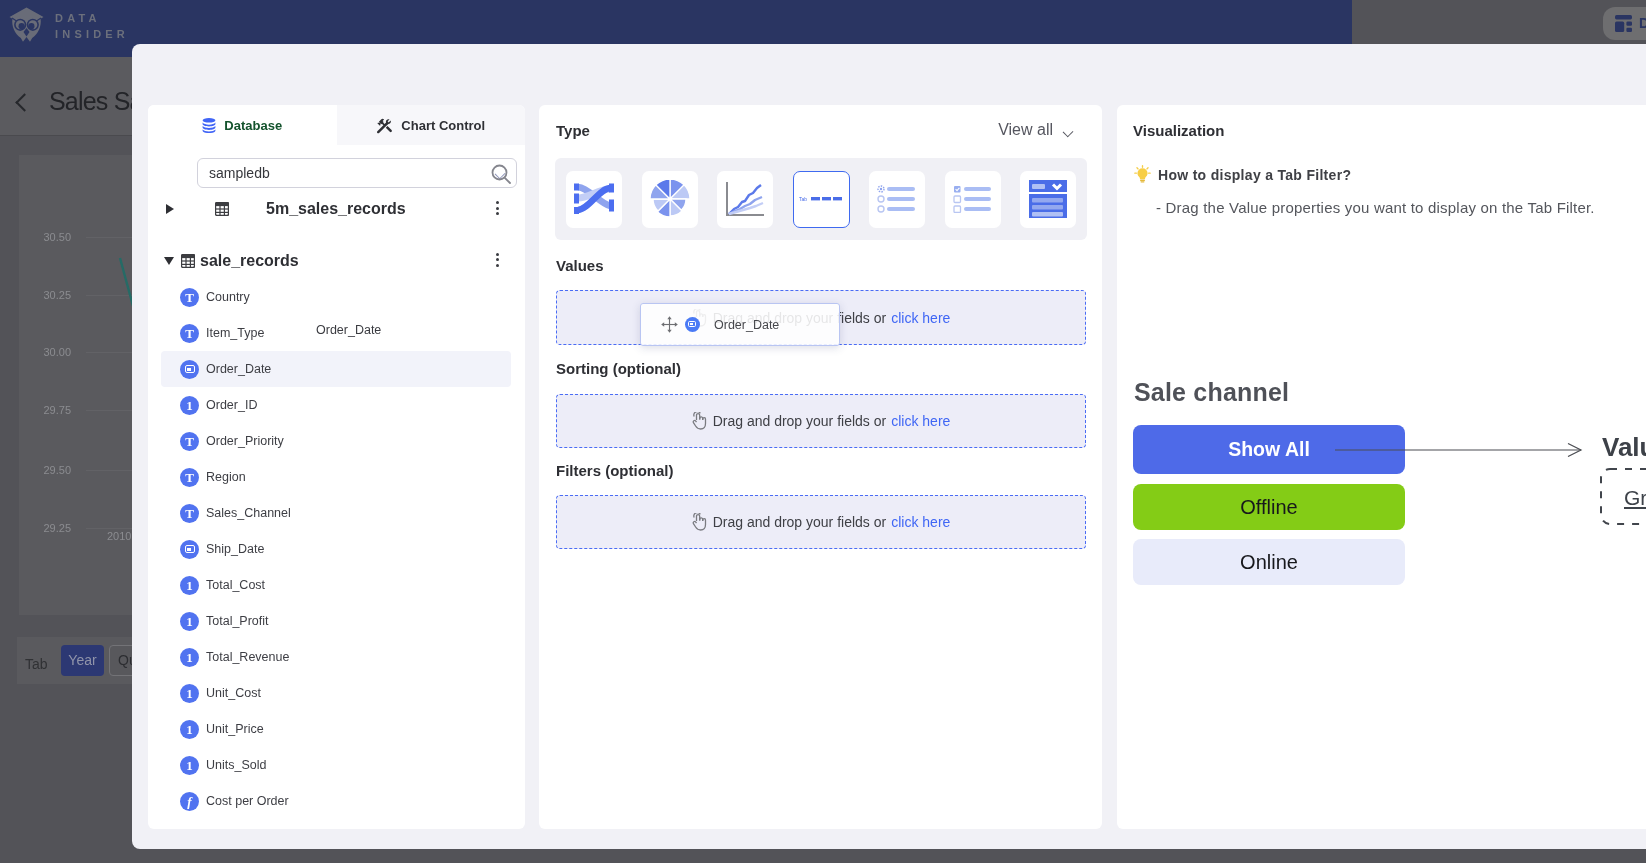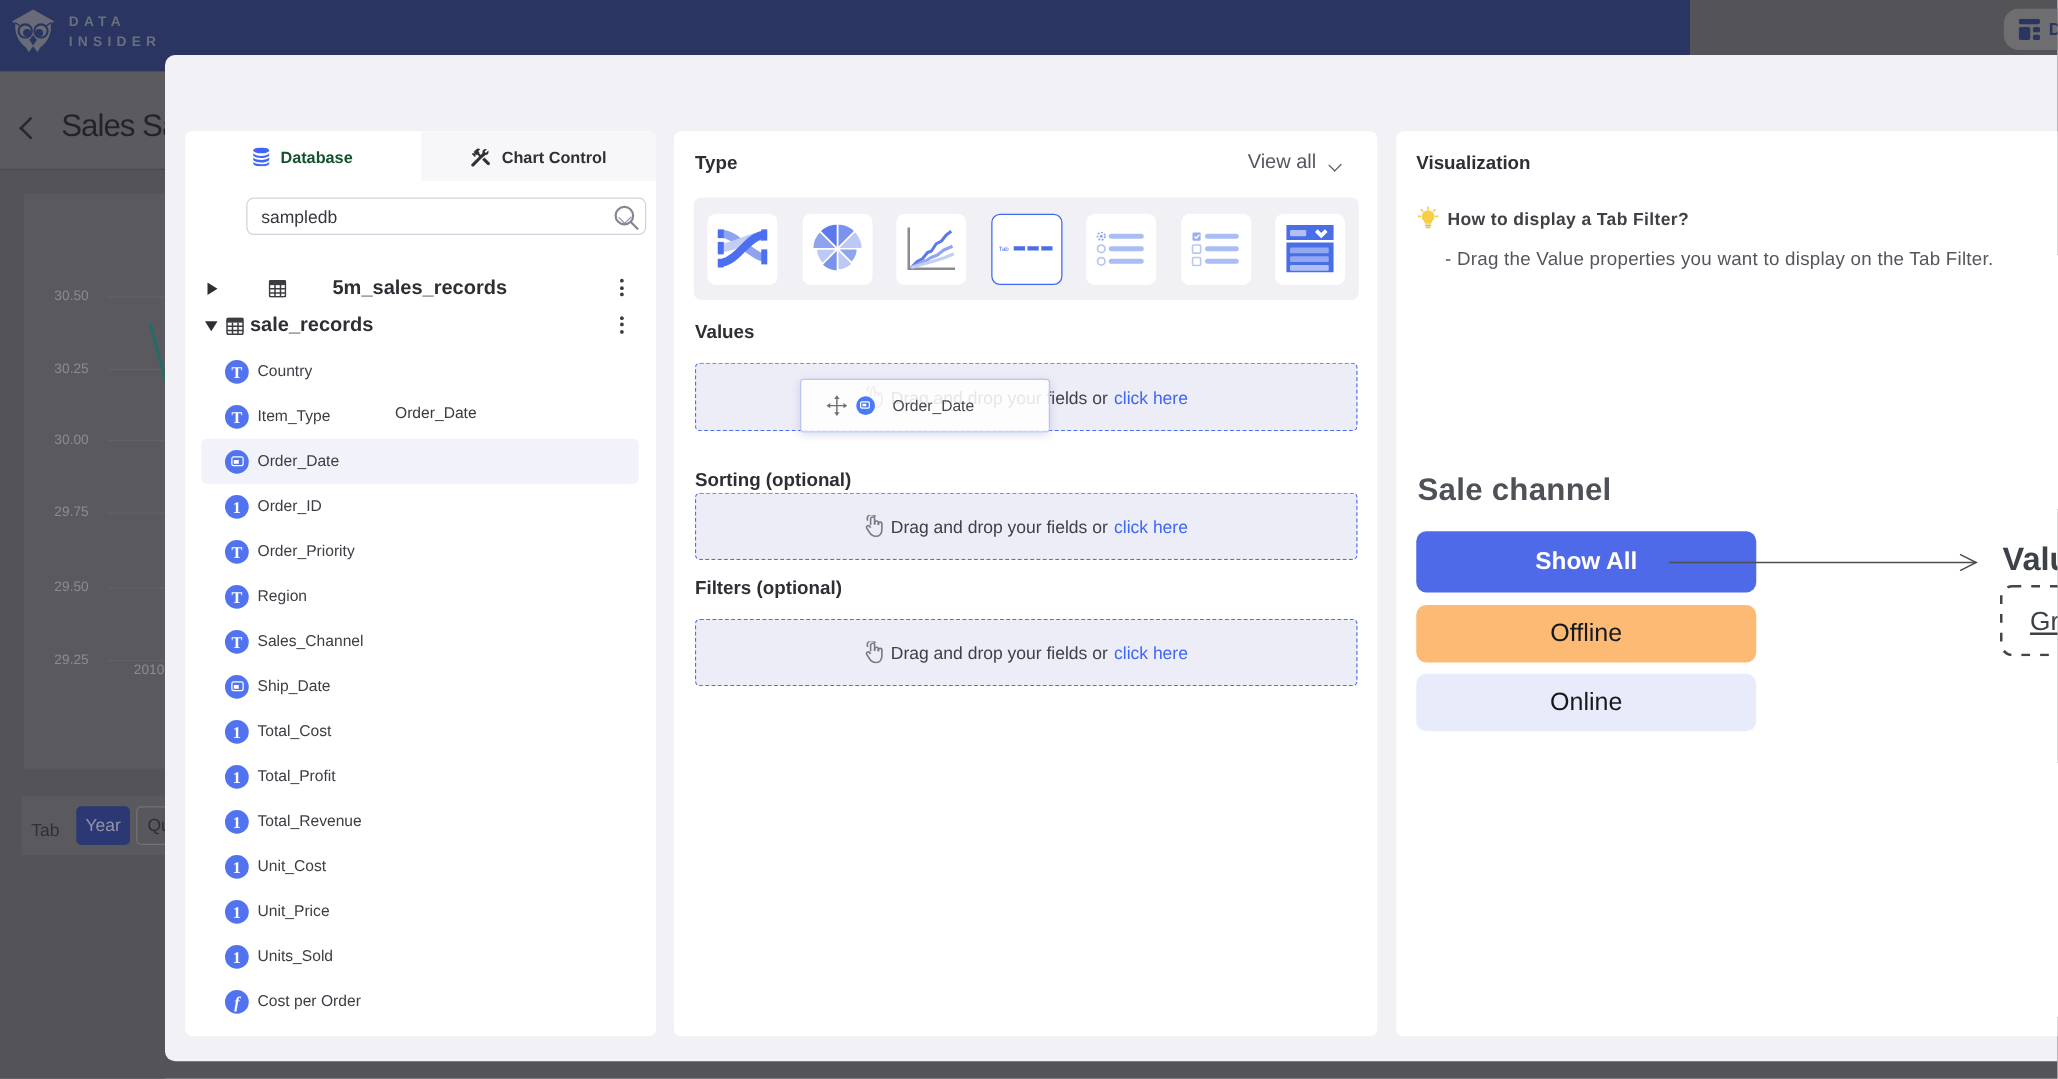--- a/index.html
+++ b/index.html
@@ -68,21 +68,21 @@
 .tilesel { width:57px; height:57px; border:1.5px solid #3f6af0; }
 .dz { position:absolute; left:16.5px; width:530px; border:1px dashed #4a6cf5; border-radius:4px; background:#ededf8; display:flex; align-items:center; justify-content:center; gap:5px; font-size:14px; color:#3f4046; }
 .dz .ch { color:#3f66f5; }
 .chip { position:absolute; left:101px; top:198px; width:200px; height:43px; background:rgba(255,255,255,0.87); border:1px solid #b9c5f2; border-radius:3px; box-shadow:0 2px 8px rgba(60,70,120,0.18); display:flex; align-items:center; }
 
 
 .rowtxt { position:absolute; font-size:15px; letter-spacing:0.2px; color:#54565c; }
 .salechan { position:absolute; left:17px; top:273px; font-size:25px; font-weight:bold; color:#4f5158; letter-spacing:0.2px; }
 .btn { position:absolute; left:16px; width:272px; border-radius:8px; text-align:center; font-size:21px; }
 .showall { top:320px; height:49px; background:#4e6ae8; color:#fff; font-weight:bold; line-height:49px; font-size:19.5px; }
-.offline { top:379px; height:46px; background:#fdba74; color:#17181c; line-height:46px; font-size:20px; }
+.offline { top:379px; height:46px; background:#84cc16; color:#17181c; line-height:46px; font-size:20px; }
 .online { top:434px; height:46px; background:#e8ebfa; color:#17181c; line-height:46px; font-size:20px; }
 .valu { position:absolute; left:485px; top:327px; font-size:26px; font-weight:bold; color:#3d4148; }
 .grtxt { position:absolute; left:507px; top:381px; font-size:21px; color:#3d4249; text-decoration:underline; }
 </style>
 </head>
 <body>
 
 <div class="pageL">
   <div class="ptitle"></div>
   <div class="pback"></div>
@@ -156,21 +156,21 @@
           </svg>
         <span>Chart Control</span>
       </div>
     </div>
     <div class="searchbox">sampledb<div class="searchcaret"></div></div>
     <svg class="abs" style="left:342px; top:58px;" width="22" height="22" viewBox="0 0 22 22">
         <circle cx="9.5" cy="9.5" r="7" fill="none" stroke="#85868e" stroke-width="1.8"></circle>
         <line x1="14.8" y1="14.8" x2="20" y2="20" stroke="#85868e" stroke-width="1.8" stroke-linecap="round"></line>
       </svg>
 
-    <div class="trow" style="top:108px;gap:32px;">
+    <div class="trow" style="top:86px;gap:32px;">
       <div class="tri-r"></div>
       <svg style="margin-left:9px;" width="14" height="14" viewBox="0 0 14 14">
           <rect x="0.5" y="0.5" width="13" height="13" rx="1.5" fill="none" stroke="#3c3d41" stroke-width="1.4"></rect>
           <rect x="0.5" y="0.5" width="13" height="3.6" fill="#3c3d41"></rect>
           <line x1="0.5" y1="7" x2="13.5" y2="7" stroke="#3c3d41" stroke-width="1.2"></line>
           <line x1="0.5" y1="10.4" x2="13.5" y2="10.4" stroke="#3c3d41" stroke-width="1.2"></line>
           <line x1="5" y1="4" x2="5" y2="13.5" stroke="#3c3d41" stroke-width="1.2"></line>
           <line x1="9.4" y1="4" x2="9.4" y2="13.5" stroke="#3c3d41" stroke-width="1.2"></line>
         </svg>
       <span class="tname">5m_sales_records</span>
@@ -382,21 +382,21 @@
           <g stroke="#7a7b80" stroke-width="1.3" fill="none">
             <path d="M5.5 8 L5.5 3.2 A1.6 1.6 0 0 1 8.7 3.2 L8.7 7.5"></path>
             <path d="M8.7 7.5 L8.7 6.2 A1.5 1.5 0 0 1 11.7 6.4 L11.7 8"></path>
             <path d="M11.7 8 L11.7 7 A1.4 1.4 0 0 1 14.5 7.2 L14.5 11.5 C14.5 14.8 12.6 17 9.6 17 C7 17 6 16.2 4.6 14 L2.3 10.4 A1.4 1.4 0 0 1 4.6 8.9 L5.5 10.2"></path>
             <path d="M3.2 4.5 A3.4 3.4 0 0 1 9.3 1.4"></path>
           </g>
         </svg>
       <span>Drag and drop your fields or</span>
         <span class="ch">click here</span>
     </div>
-    <div class="sechead" style="left:17px; top:255px;margin-top:16px;">Sorting <span>(optional)</span></div>
+    <div class="sechead" style="left:17px; top:255px;">Sorting <span>(optional)</span></div>
     <div class="dz" style="top:288.5px; height:54px;">
       <svg width="17" height="18" viewBox="0 0 17 18">
           <g stroke="#7a7b80" stroke-width="1.3" fill="none">
             <path d="M5.5 8 L5.5 3.2 A1.6 1.6 0 0 1 8.7 3.2 L8.7 7.5"></path>
             <path d="M8.7 7.5 L8.7 6.2 A1.5 1.5 0 0 1 11.7 6.4 L11.7 8"></path>
             <path d="M11.7 8 L11.7 7 A1.4 1.4 0 0 1 14.5 7.2 L14.5 11.5 C14.5 14.8 12.6 17 9.6 17 C7 17 6 16.2 4.6 14 L2.3 10.4 A1.4 1.4 0 0 1 4.6 8.9 L5.5 10.2"></path>
             <path d="M3.2 4.5 A3.4 3.4 0 0 1 9.3 1.4"></path>
           </g>
         </svg>
       <span>Drag and drop your fields or</span>

